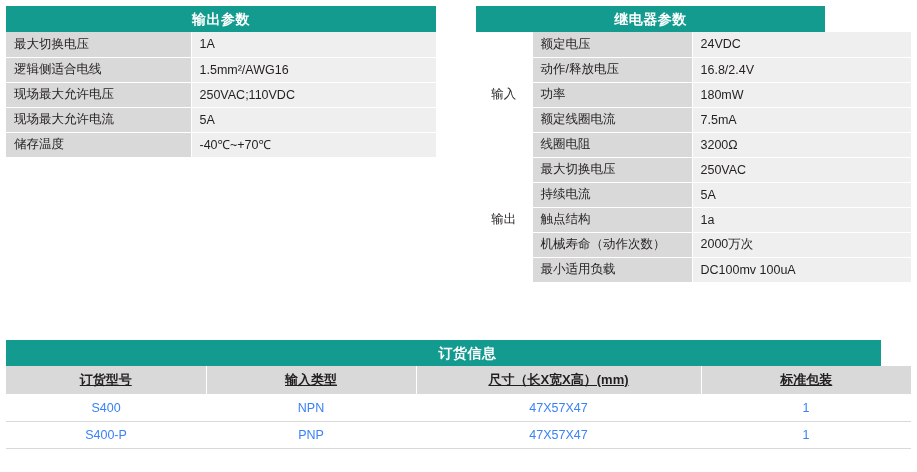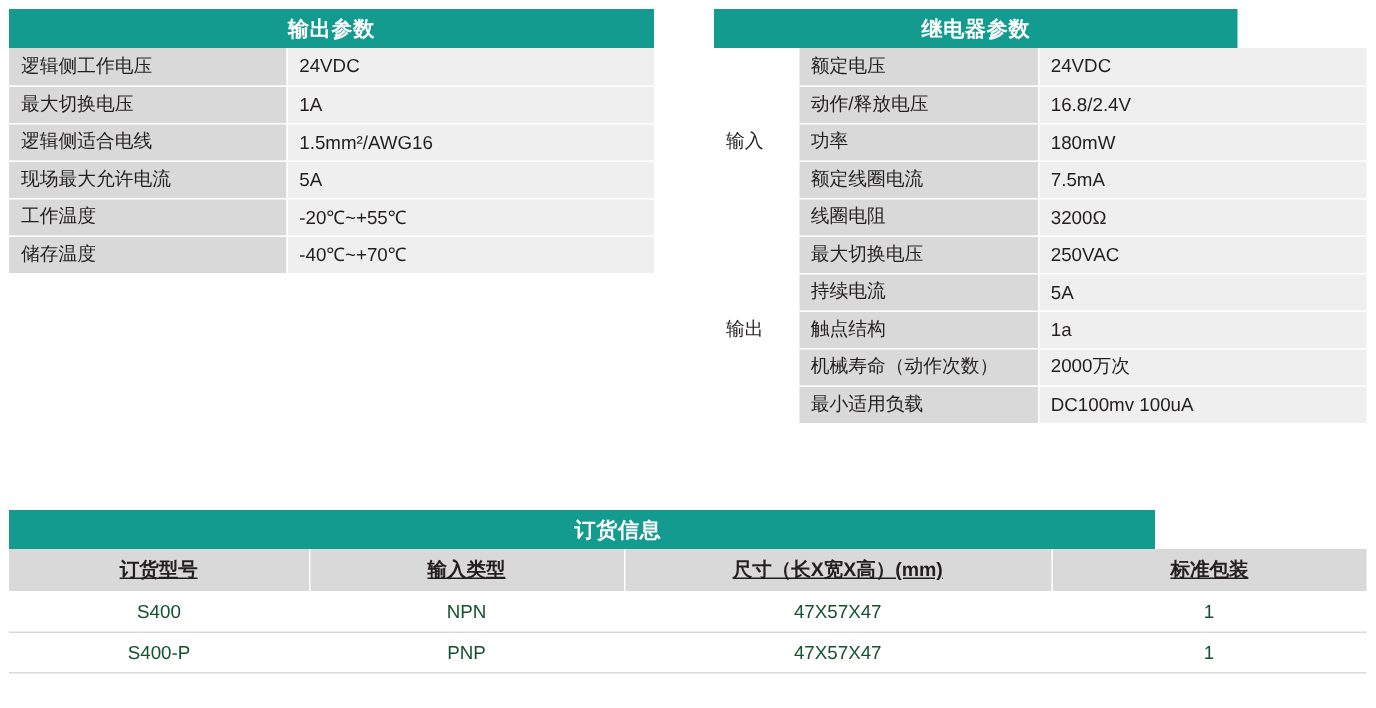--- a/index.html
+++ b/index.html
@@ -45,38 +45,39 @@
     background: #d9d9d9;
     color: #231f20;
     border-right: 1px solid #ffffff;
   }
   td.value {
     background: #efefef;
     color: #231f20;
   }
   td.group {
     background: #ffffff;
+    text-align: center;
     font-size: 13px;
     color: #231f20;
     border-bottom: 1px solid #ffffff;
     border-right: 1px solid #ffffff;
   }
 
   
   #out-params { left: 6px; top: 6px; width: 430px; }
   #out-params .panel-header { width: 430px; }
   #out-params table.spec col.c1 { width: 185px; }
 
   
   #relay-params { left: 476px; top: 6px; width: 435px; }
   #relay-params .panel-header { width: 349px; }
 
   
   #order-info { left: 6px; top: 340px; width: 905px; }
-  #order-info .panel-header { width: 764px; padding-left: 48px; }
+  #order-info .panel-header { width: 875px; padding-left: 48px; }
   table.order {
     border-collapse: collapse;
     width: 905px;
     table-layout: fixed;
   }
   table.order th {
     background: #d9d9d9;
     font-size: 13px;
     font-weight: bold;
     height: 28px;
@@ -86,55 +87,51 @@
     border-bottom: 1px solid #ffffff;
     text-decoration: underline;
   }
   table.order th:last-child { border-right: none; margin-top: 28px; }
   table.order td {
     font-size: 12.5px;
     height: 27px;
     text-align: center;
     background: #ffffff;
     border-bottom: 1px solid #d9d9d9;
-    color: #14532d;
+    color: #3b82f6;
   }
 </style>
 </head>
 <body>
 
 <div id="page">
 
   <div class="panel" id="out-params">
     <div class="panel-header">输出参数</div>
     <table class="spec">
       <colgroup>
           <col class="c1">
           <col>
         </colgroup>
       <tbody id="out-body">
           <tr>
-            <td class="label">逻辑侧工作电压</td>
-            <td class="value">24VDC</td>
-          </tr>
-          <tr>
             <td class="label">最大切换电压</td>
             <td class="value">1A</td>
           </tr>
           <tr>
             <td class="label">逻辑侧适合电线</td>
             <td class="value">1.5mm²/AWG16</td>
           </tr>
           <tr>
+            <td class="label">现场最大允许电压</td>
+            <td class="value">250VAC;110VDC</td>
+          </tr>
+          <tr>
             <td class="label">现场最大允许电流</td>
             <td class="value">5A</td>
-          </tr>
-          <tr>
-            <td class="label">工作温度</td>
-            <td class="value">-20℃~+55℃</td>
           </tr>
           <tr>
             <td class="label">储存温度</td>
             <td class="value">-40℃~+70℃</td>
           </tr>
         </tbody>
     </table>
   </div>
 
   <div class="panel" id="relay-params">

